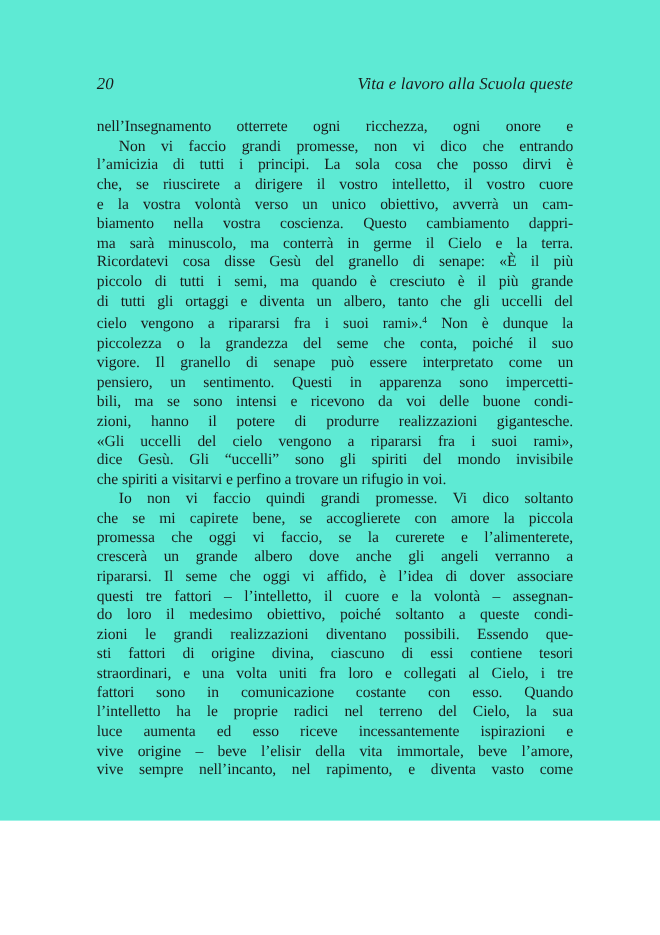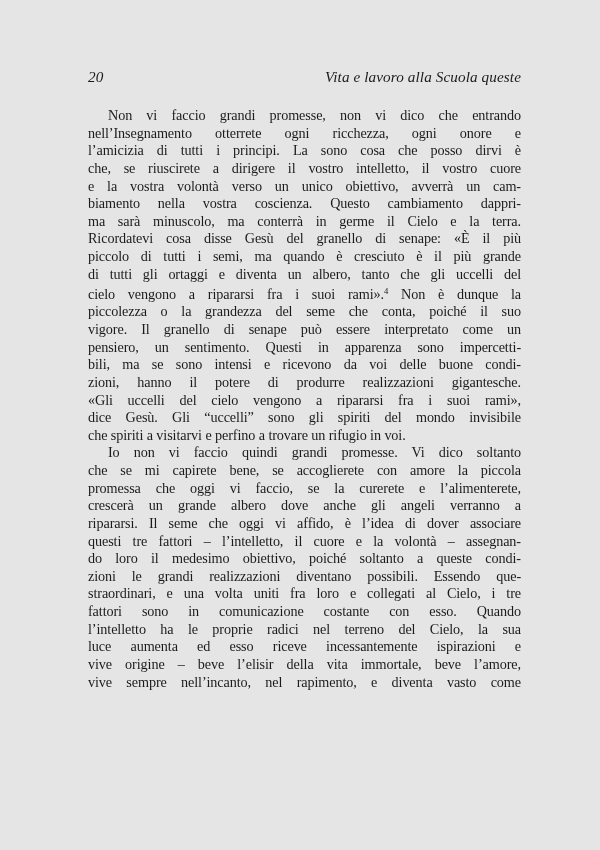--- a/index.html
+++ b/index.html
@@ -1,20 +1,20 @@
 <!DOCTYPE html>
 <html><head>
 <meta charset="utf-8">
 <style>
   html, body { margin: 0; padding: 0; }
   .page {
     position: relative;
     width: 600px;
-    height: 850px;
-    background: #e5e5e5;
+    height: 746px;
+    background: #5eead4;
     font-family: "Liberation Serif", "DejaVu Serif", serif;
     color: #1b1b1b;
     overflow: hidden;
   }
   .header {
     position: absolute;
     top: 68px;
     left: 88px;
     width: 433px;
     display: flex;
@@ -51,23 +51,23 @@
 </style>
 </head>
 <body>
 
 <div class="page">
   <div class="header">
     <span>20</span>
     <span>Vita e lavoro alla Scuola queste</span>
   </div>
   <div class="body-block">
+      <div class="line"><span class="run-r">nell’Insegnamento otterrete ogni ricchezza, ogni onore e</span></div>
       <div class="line indent"><span class="run-r">Non vi faccio grandi promesse, non vi dico che entrando</span></div>
-      <div class="line"><span class="run-r">nell’Insegnamento otterrete ogni ricchezza, ogni onore e</span></div>
-      <div class="line"><span class="run-r">l’amicizia di tutti i principi. La sono cosa che posso dirvi è</span></div>
+      <div class="line"><span class="run-r">l’amicizia di tutti i principi. La sola cosa che posso dirvi è</span></div>
       <div class="line"><span class="run-r">che, se riuscirete a dirigere il vostro intelletto, il vostro cuore</span></div>
       <div class="line"><span class="run-r">e la vostra volontà verso un unico obiettivo, avverrà un cam-</span></div>
       <div class="line"><span class="run-r">biamento nella vostra coscienza. Questo cambiamento dappri-</span></div>
       <div class="line"><span class="run-r">ma sarà minuscolo, ma conterrà in germe il Cielo e la terra.</span></div>
       <div class="line"><span class="run-r">Ricordatevi cosa disse Gesù del granello di senape: </span><span class="run-i">«È il più</span></div>
       <div class="line"><span class="run-i">piccolo di tutti i semi, ma quando è cresciuto è il più grande</span></div>
       <div class="line"><span class="run-i">di tutti gli ortaggi e diventa un albero, tanto che gli uccelli del</span></div>
       <div class="line"><span class="run-i">cielo vengono a ripararsi fra i suoi rami».</span><span class="run-sup">4</span><span class="run-r"> Non è dunque la</span></div>
       <div class="line"><span class="run-r">piccolezza o la grandezza del seme che conta, poiché il suo</span></div>
       <div class="line"><span class="run-r">vigore. Il granello di senape può essere interpretato come un</span></div>
@@ -78,20 +78,21 @@
       <div class="line"><span class="run-r">dice Gesù. Gli “uccelli” sono gli spiriti del mondo invisibile</span></div>
       <div class="line para-end"><span class="run-r">che spiriti a visitarvi e perfino a trovare un rifugio in voi.</span></div>
       <div class="line indent"><span class="run-r">Io non vi faccio quindi grandi promesse. Vi dico soltanto</span></div>
       <div class="line"><span class="run-r">che se mi capirete bene, se accoglierete con amore la piccola</span></div>
       <div class="line"><span class="run-r">promessa che oggi vi faccio, se la curerete e l’alimenterete,</span></div>
       <div class="line"><span class="run-r">crescerà un grande albero dove anche gli angeli verranno a</span></div>
       <div class="line"><span class="run-r">ripararsi. Il seme che oggi vi affido, è l’idea di dover associare</span></div>
       <div class="line"><span class="run-r">questi tre fattori – l’intelletto, il cuore e la volontà – assegnan-</span></div>
       <div class="line"><span class="run-r">do loro il medesimo obiettivo, poiché soltanto a queste condi-</span></div>
       <div class="line"><span class="run-r">zioni le grandi realizzazioni diventano possibili. Essendo que-</span></div>
+      <div class="line"><span class="run-r">sti fattori di origine divina, ciascuno di essi contiene tesori</span></div>
       <div class="line"><span class="run-r">straordinari, e una volta uniti fra loro e collegati al Cielo, i tre</span></div>
       <div class="line"><span class="run-r">fattori sono in comunicazione costante con esso. Quando</span></div>
       <div class="line"><span class="run-r">l’intelletto ha le proprie radici nel terreno del Cielo, la sua</span></div>
       <div class="line"><span class="run-r">luce aumenta ed esso riceve incessantemente ispirazioni e</span></div>
       <div class="line"><span class="run-r">vive origine – beve l’elisir della vita immortale, beve l’amore,</span></div>
       <div class="line"><span class="run-r">vive sempre nell’incanto, nel rapimento, e diventa vasto come</span></div>
     </div>
 </div>
 
 </body></html>

